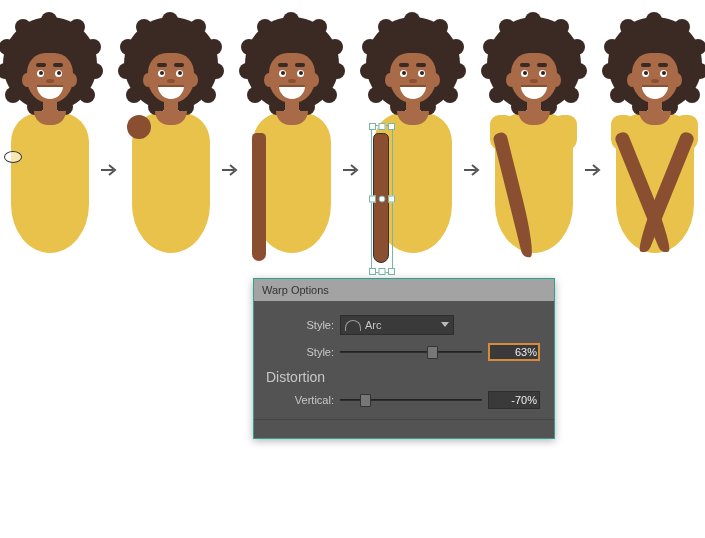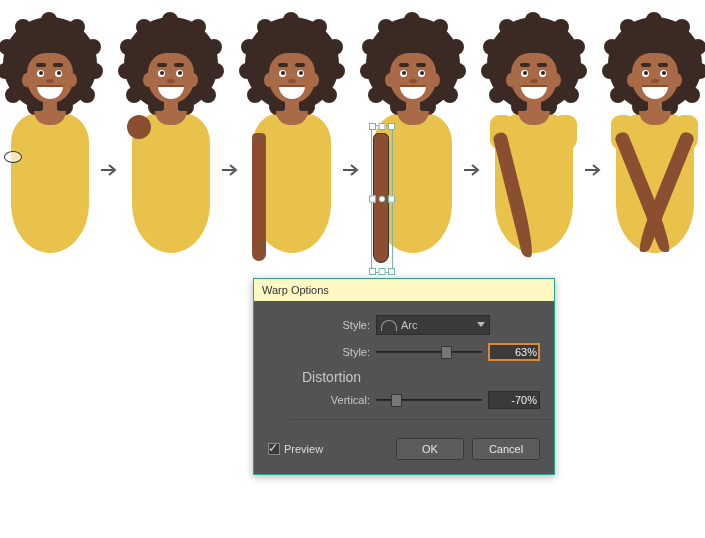--- a/index.html
+++ b/index.html
@@ -217,29 +217,28 @@
   .dialog {
     position:absolute;
     top:278px;
     left:253px;
     width:300px;
     background:#535353;
     border:1px solid #2aa490;
     box-shadow:0 2px 8px rgba(0,0,0,.3);
   }
   .titlebar{
-    background:#fef9c3;
+    background:#a3a3a3;
     color:#333;
     font-size:11px;
     padding:5px 8px;
   }
   .panel{
     padding:14px 14px 8px;
     color:#c8c8c8;
-    margin-left:36px;
   }
   .row{
     display:flex;
     align-items:center;
     margin-bottom:8px;
     gap:6px;
   }
   .lbl{
     width:66px;
     text-align:right;
@@ -547,21 +546,13 @@
       <span class="lbl">Vertical:</span>
       <div class="slider">
         <div class="track"></div>
         <div class="thumb" style="left:14%"></div>
       </div>
       <div class="valuebox">-70%</div>
     </div>
 
     <div class="divider"></div>
   </div>
-  <div class="footer">
-    <label class="chk">
-      <span class="chkbox on"></span>
-      <span>Preview</span>
-    </label>
-    <div class="btn">OK</div>
-    <div class="btn">Cancel</div>
-  </div>
 </div>
 
 </body></html>

